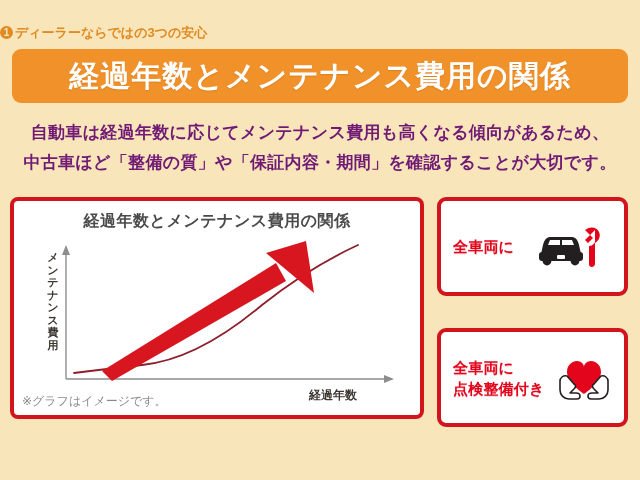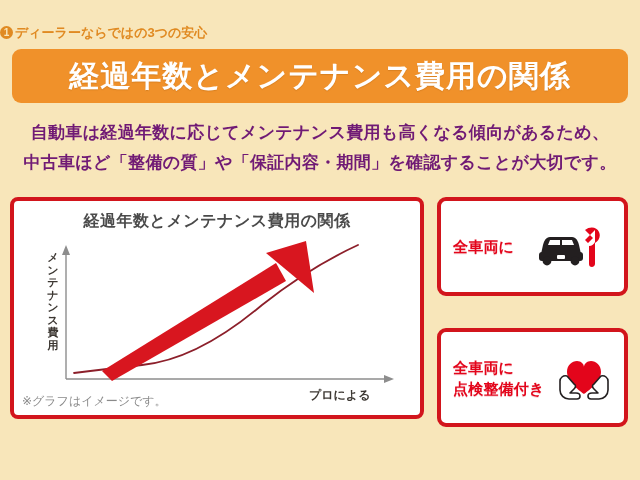--- a/index.html
+++ b/index.html
@@ -132,21 +132,21 @@
         <span>メ</span>
         <span>ン</span>
         <span>テ</span>
         <span>ナ</span>
         <span>ン</span>
         <span>ス</span>
         <span>費</span>
         <span>用</span>
       </div>
 
-      <div class="xlabel">プロによる</div>
+      <div class="xlabel">経過年数</div>
       <div class="note">※グラフはイメージです。</div>
     </div>
   </div>
 
   <div class="feat feat-1">
     <div class="feat-text">
       <div>全車両に</div>
     </div>
     <div class="feat-icon">
       <svg width="68" height="46" viewBox="0 0 68 46">

